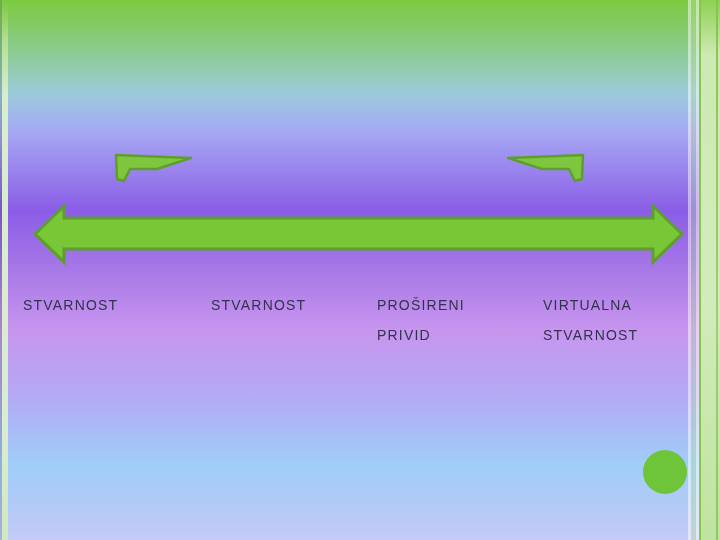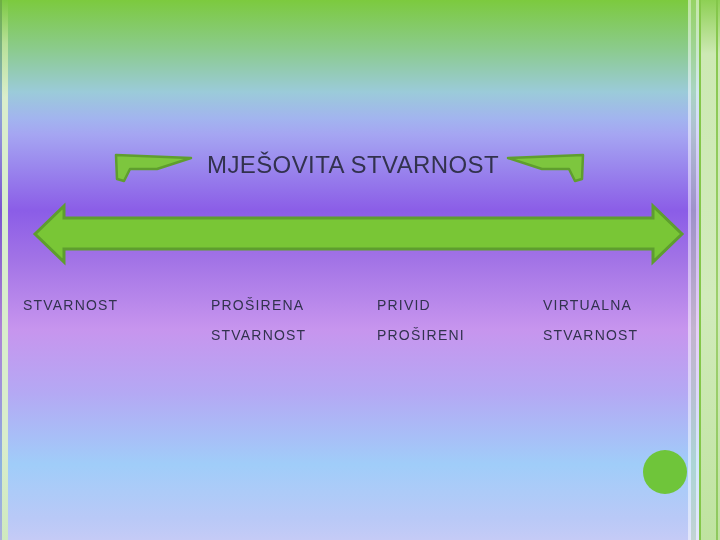--- a/index.html
+++ b/index.html
@@ -104,41 +104,39 @@
   <div class="rb-pale1"></div>
   <div class="rb-green1"></div>
   <div class="rb-pale2"></div>
   <div class="rb-band"></div>
   <div class="rb-line"></div>
 
   <svg class="bracket bracket-left" viewBox="0 0 80 32">
     <polygon points="2,3 77,6 43,17 16,17 10,29 3,27" fill="#7dc63e" stroke="#5f9e2e" stroke-width="2.5" stroke-linejoin="round"></polygon>
   </svg>
 
-  <div class="title">MJEŠOVITA STVARNOST</div>
 
   <svg class="bracket bracket-right" viewBox="0 0 80 32">
     <polygon points="2,3 77,6 43,17 16,17 10,29 3,27" fill="#7dc63e" stroke="#5f9e2e" stroke-width="2.5" stroke-linejoin="round"></polygon>
   </svg>
 
   <svg class="arrow-svg" viewBox="0 0 660 64">
     <polygon points="7,32 36,4 36,16 625,16 625,4 654,32 625,60 625,47 36,47 36,60" fill="#79c636" stroke="#5e9e2e" stroke-width="3" stroke-linejoin="miter"></polygon>
   </svg>
 
   <div class="label label-1">
     <div>STVARNOST</div>
     <div></div>
   </div>
   <div class="label label-2">
-    <div>PROŠIRENA</div>
     <div>STVARNOST</div>
   </div>
   <div class="label label-3">
+    <div>PROŠIRENI</div>
     <div>PRIVID</div>
-    <div>PROŠIRENI</div>
   </div>
   <div class="label label-4">
     <div>VIRTUALNA</div>
     <div>STVARNOST</div>
   </div>
 
   <div class="dot"></div>
 
 </div>
 

